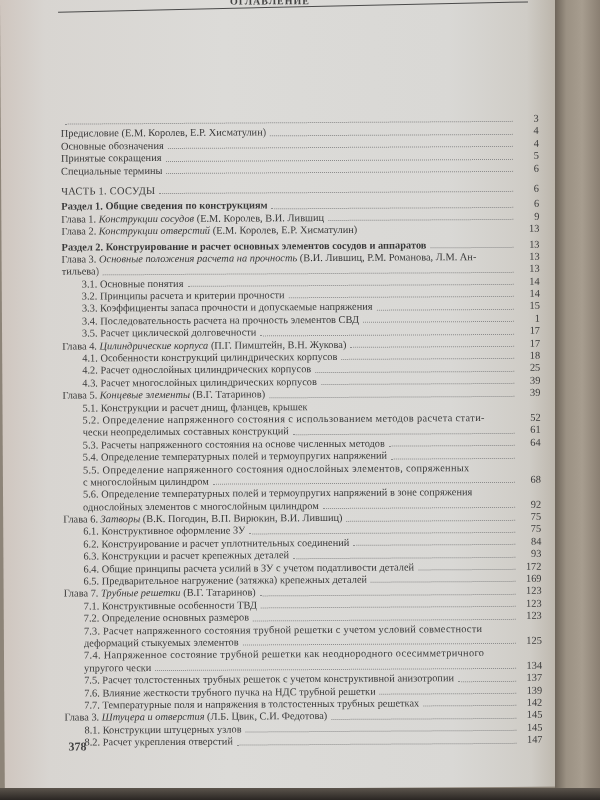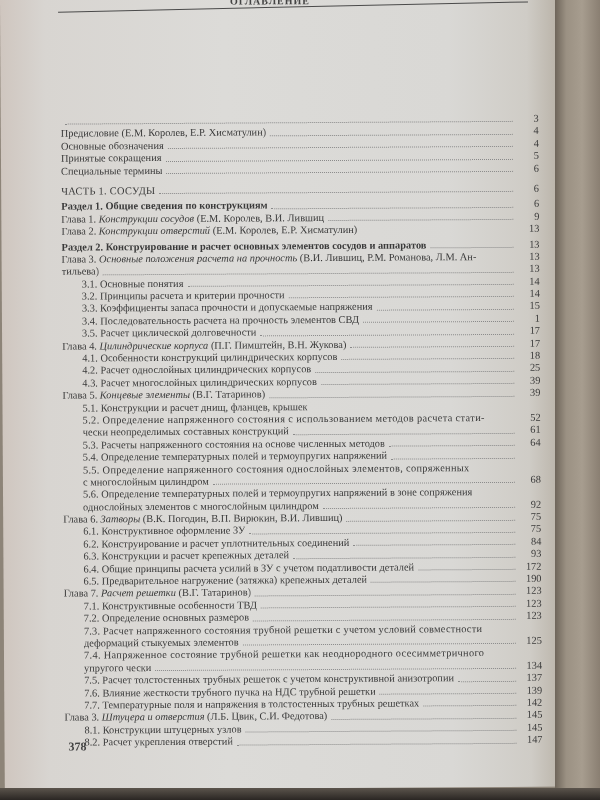--- a/index.html
+++ b/index.html
@@ -240,25 +240,25 @@
         <span class="pg">93</span>
       </div>
     <div class="row indent1">
         <span class="txt">6.4. Общие принципы расчета усилий в ЗУ с учетом податливости деталей</span>
         <span class="leader"></span>
         <span class="pg">172</span>
       </div>
     <div class="row indent1">
         <span class="txt">6.5. Предварительное нагружение (затяжка) крепежных деталей</span>
         <span class="leader"></span>
-        <span class="pg">190</span>
-      </div>
-
-    <div class="row">
-        <span class="txt"><span>Глава 7.</span> <span class="it">Расчет решетки</span> <span>(В.Г. Татаринов)</span></span>
+        <span class="pg">169</span>
+      </div>
+
+    <div class="row">
+        <span class="txt"><span>Глава 7.</span> <span class="it">Трубные решетки</span> <span>(В.Г. Татаринов)</span></span>
         <span class="leader"></span>
         <span class="pg">123</span>
       </div>
     <div class="row indent1">
         <span class="txt">7.1. Конструктивные особенности ТВД</span>
         <span class="leader"></span>
         <span class="pg">123</span>
       </div>
     <div class="row indent1">
         <span class="txt">7.2. Определение основных размеров</span>

